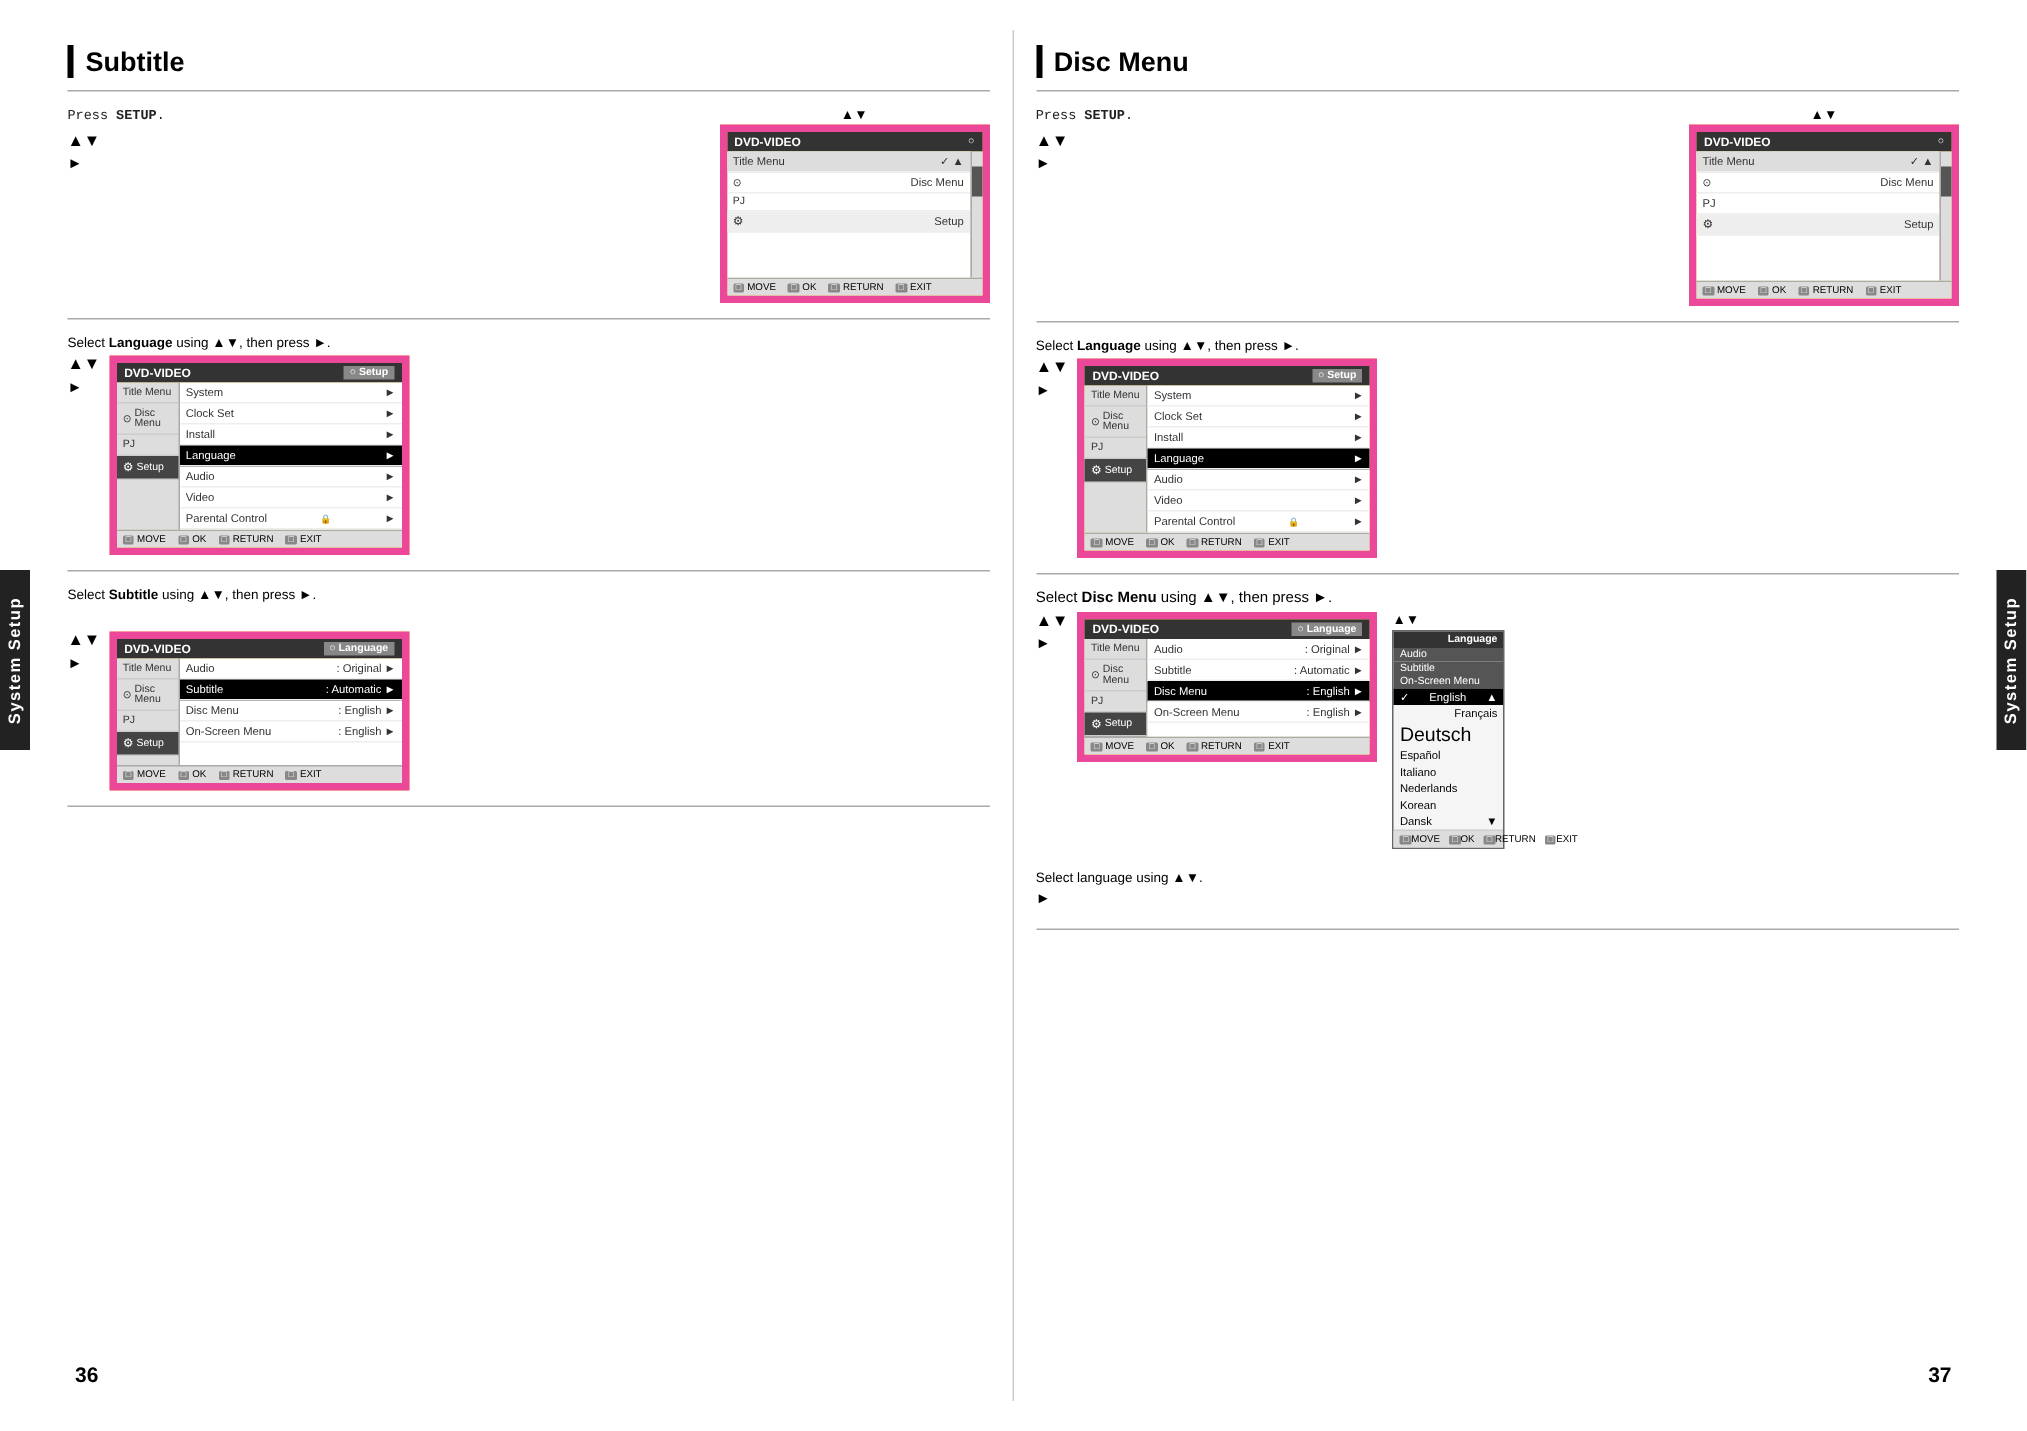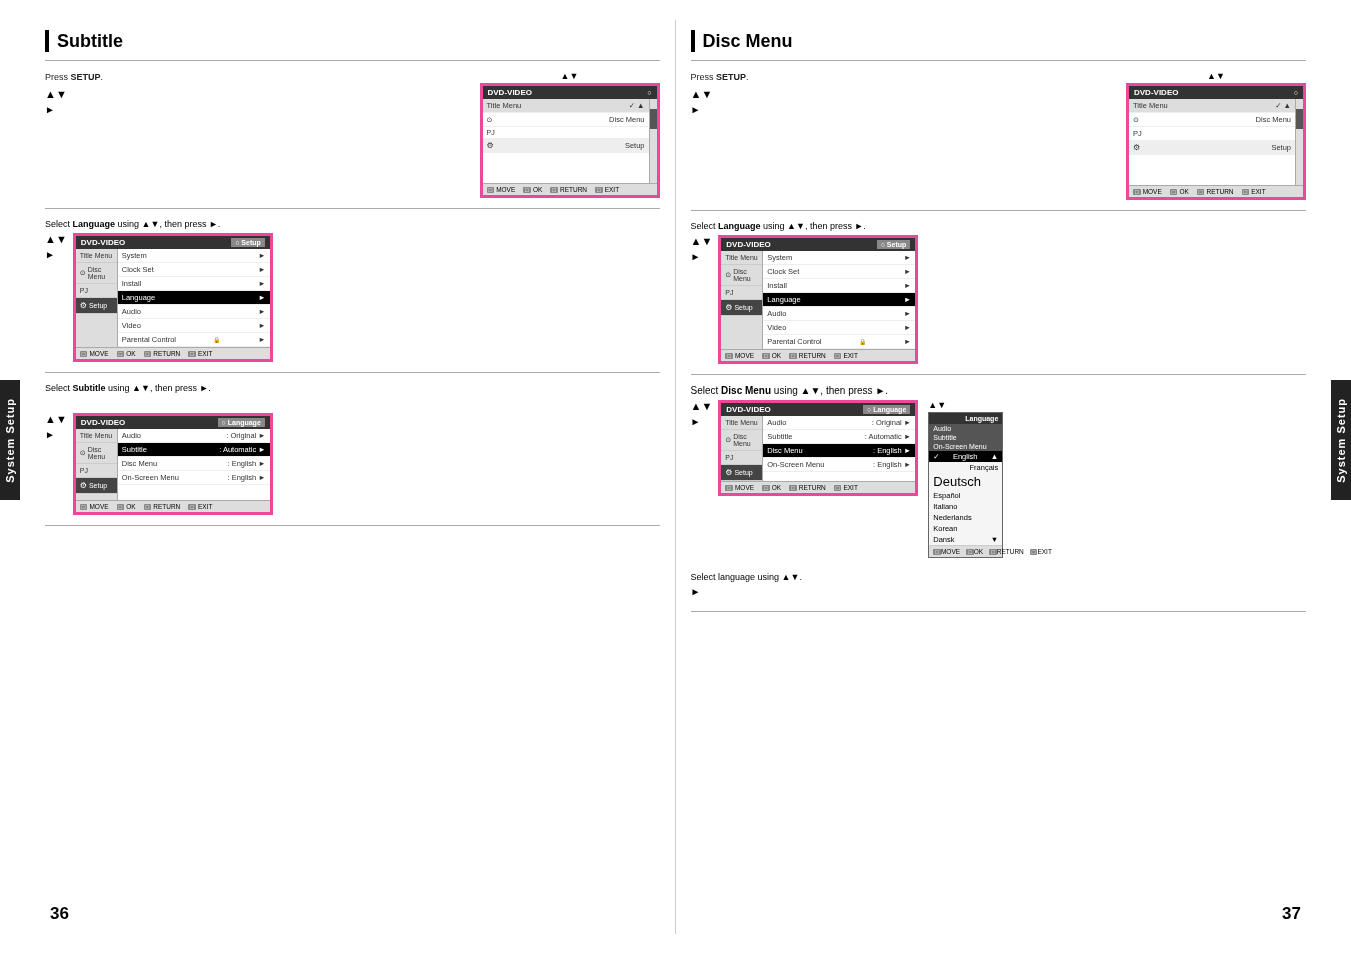--- a/index.html
+++ b/index.html
@@ -110,37 +110,38 @@
     
     .step-block {
       margin: 6px 0;
       padding: 4px 0;
     }
 
     .step-text {
       font-size: 9px;
       line-height: 1.4;
       color: #222;
+      font-family: Liberation Mono, monospace;
     }
 
     .step-row {
       display: flex;
       align-items: center;
       gap: 6px;
       margin: 4px 0;
     }
 
     .arrow-right {
       font-size: 10px;
       color: #000;
     }
 
     
     .dvd-menu {
-      border: 3px solid #ec4899;
+      border: 5px solid #ec4899;
       background: #fde047;
       width: 200px;
       font-size: 8px;
     }
 
     .dvd-menu-header {
       background: #333;
       color: #fff;
       padding: 2px 5px;
       font-size: 8px;
@@ -236,21 +237,21 @@
     .scroll-thumb {
       width: 100%;
       background: #555;
       height: 20px;
     }
 
     
     .page-num {
       position: absolute;
       bottom: 10px;
-      font-size: 17px;
+      font-size: 14px;
       font-weight: bold;
     }
     .page-num-left { left: 25px; }
     .page-num-right { right: 25px; }
 
     
     .nav-arrows {
       font-size: 11px;
       font-weight: bold;
       display: flex;

